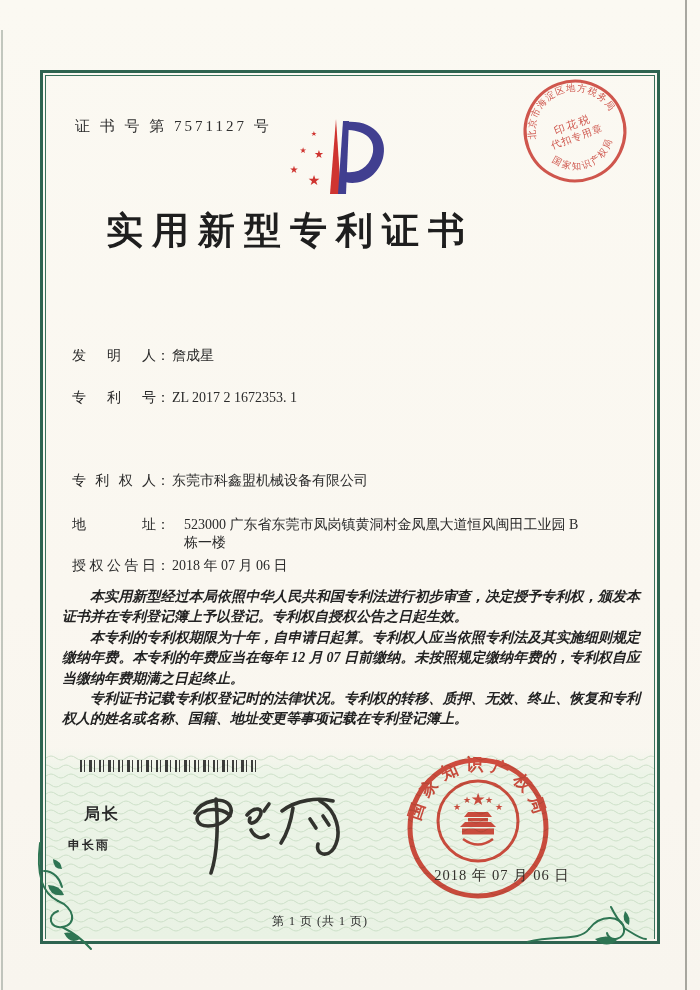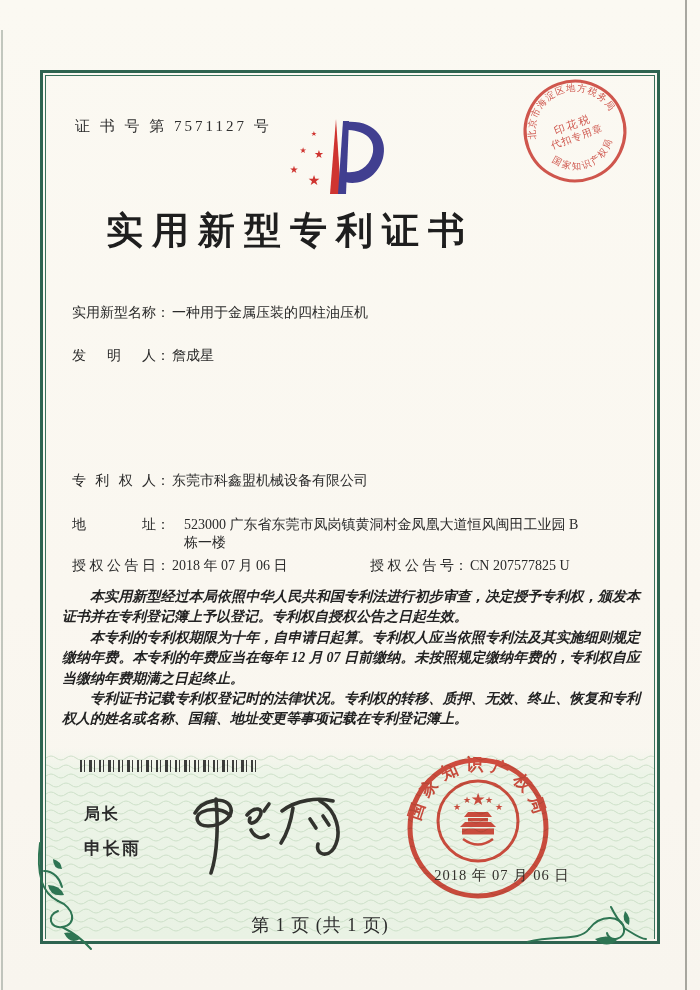--- a/index.html
+++ b/index.html
@@ -38,37 +38,37 @@
   .fvalue.addr{ width:402px;margin-left:12px; }
   .grant2{ position:absolute; left:298px; top:0; }
 
   .paras{ position:absolute; left:62px; top:587px; width:578px;
     font-size:14px; line-height:20.4px; text-align:justify; color:#222;
     font-style:italic;font-weight:bold; }
   .paras p{ text-indent:2em; }
 
   .director-title{ position:absolute; left:84px; top:804px; font-size:16px; font-weight:600; color:#2b2b2b;
     font-family:Liberation Mono, monospace; letter-spacing:2px; }
-  .director-name{ position:absolute; left:84px; top:837px; font-size:17px; font-weight:600; color:#2b2b2b;
+  .director-name{ position:absolute; left:68px; top:837px; font-size:12px; font-weight:600; color:#2b2b2b;
     font-family:Liberation Sans, sans-serif; letter-spacing:2px; }
 
   .signature{ position:absolute; left:150px; top:773px; }
 
   .big-seal{ position:absolute; left:405px; top:755px; mix-blend-mode:multiply; }
   .seal-date{ position:absolute; left:416px; top:866px; width:172px; text-align:center;
     font-size:14.5px; letter-spacing:1px; color:#33302c; z-index:5; }
 
   .tax-stamp{ position:absolute; left:521px; top:77px; transform:rotate(-20deg); mix-blend-mode:multiply; opacity:.92; }
 
   .logo{ position:absolute; left:283px; top:110px; }
 
   .flourish-left{ position:absolute; left:33px; top:841px; }
   .flourish-right{ position:absolute; left:527px; top:895px; }
 
-  .footer{ position:absolute; left:40px; top:913px; width:560px; text-align:center; font-size:18px; color:#2c2c2c; letter-spacing:1px; }
+  .footer{ position:absolute; left:40px; top:913px; width:560px; text-align:center; font-size:12px; color:#2c2c2c; letter-spacing:1px; }
 
   svg text.seal-font{ font-family:"Liberation Serif","DejaVu Serif",serif; }
   svg text.star{ font-family:"DejaVu Sans",sans-serif; }
 </style>
 </head>
 <body>
 
 <div class="page">
 
   <div class="frame-outer"></div>
@@ -158,37 +158,34 @@
     </g>
     <polygon points="53,9 58,84 47,84" fill="#cf3430"></polygon>
     <g fill="#413f90">
       <polygon points="60,11 66,11 63,84 55,84"></polygon>
       <path d="M 63,12 C 93,10 105,30 100,48 C 95,66 79,76 62,72 L 63,62 C 78,64 88,54 90,42 C 92,28 81,20 62,20 Z"></path>
     </g>
   </svg>
 
   <h1 class="title">实用新型专利证书</h1>
 
-  <div class="frow" style="top:304px">
-    <span class="flabel">实用新型名称</span><span class="fcolon">：</span><span class="fvalue">一种用于金属压装的四柱油压机</span>
-  </div>
   <div class="frow" style="top:347px">
     <span class="flabel">发明人</span><span class="fcolon">：</span><span class="fvalue">詹成星</span>
   </div>
+  <div class="frow" style="top:389px">
+    <span class="flabel">专利号</span><span class="fcolon">：</span><span class="fvalue">ZL 2017 2 1672353. 1</span>
+  </div>
   <div class="frow" style="top:472px">
     <span class="flabel">专利权人</span><span class="fcolon">：</span><span class="fvalue">东莞市科鑫盟机械设备有限公司</span>
   </div>
   <div class="frow" style="top:516px">
     <span class="flabel">地址</span><span class="fcolon">：</span><span class="fvalue addr">523000 广东省东莞市凤岗镇黄洞村金凤凰大道恒风闽田工业园 B 栋一楼</span>
   </div>
   <div class="frow" style="top:557px; position:absolute;">
     <span class="flabel">授权公告日</span><span class="fcolon">：</span><span class="fvalue">2018 年 07 月 06 日</span>
-    <span class="grant2">
-      <span class="flabel">授权公告号</span><span class="fcolon">：</span><span class="fvalue">CN 207577825 U</span>
-    </span>
   </div>
 
   <div class="paras">
     <p>本实用新型经过本局依照中华人民共和国专利法进行初步审查，决定授予专利权，颁发本证书并在专利登记簿上予以登记。专利权自授权公告之日起生效。</p>
     <p>本专利的专利权期限为十年，自申请日起算。专利权人应当依照专利法及其实施细则规定缴纳年费。本专利的年费应当在每年 12 月 07 日前缴纳。未按照规定缴纳年费的，专利权自应当缴纳年费期满之日起终止。</p>
     <p>专利证书记载专利权登记时的法律状况。专利权的转移、质押、无效、终止、恢复和专利权人的姓名或名称、国籍、地址变更等事项记载在专利登记簿上。</p>
   </div>
 
   <div class="director-title">局长</div>
   <div class="director-name">申长雨</div>

